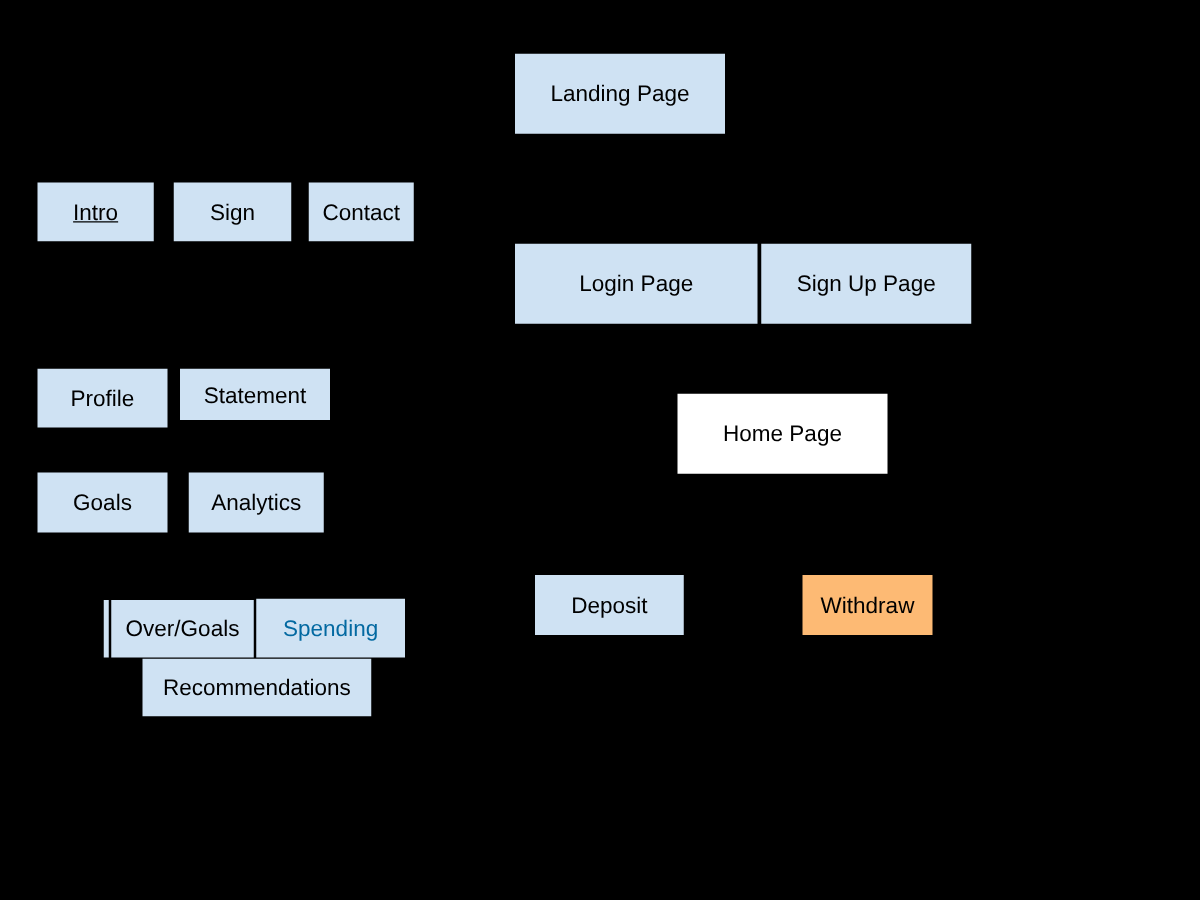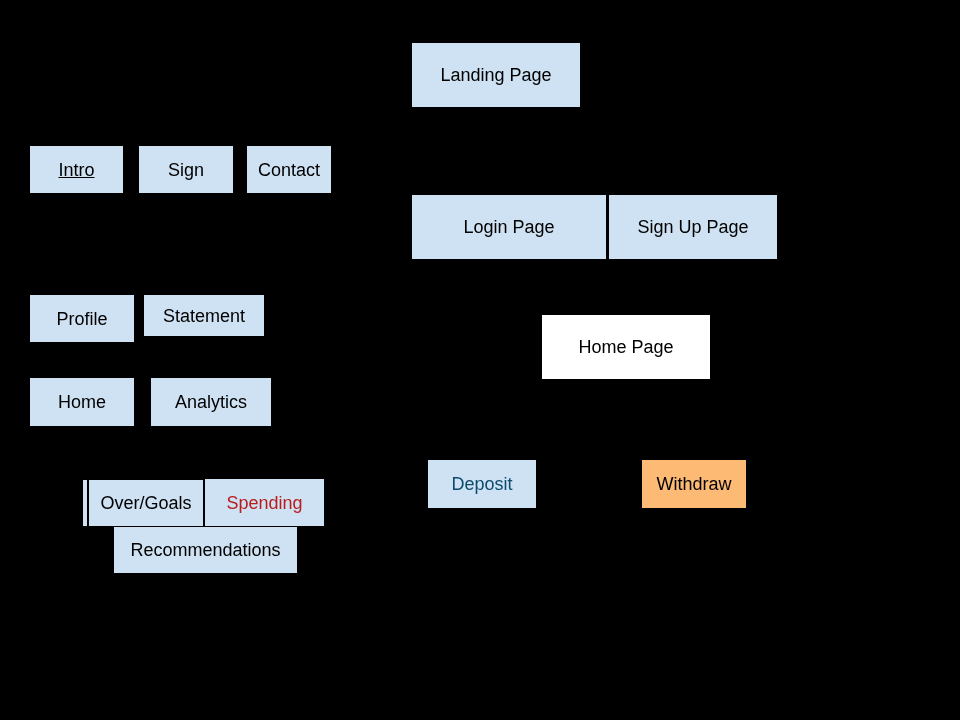--- a/index.html
+++ b/index.html
@@ -52,29 +52,29 @@
   <div class="node" style="left: 412px; top: 195px; width: 194px; height: 64px; background: rgb(207, 226, 243); color: rgb(0, 0, 0);">Login Page</div>
 
   <div class="node" style="left: 609px; top: 195px; width: 168px; height: 64px; background: rgb(207, 226, 243); color: rgb(0, 0, 0);">Sign Up Page</div>
 
   <div class="node" style="left: 30px; top: 295px; width: 104px; height: 47px; background: rgb(207, 226, 243); color: rgb(0, 0, 0);">Profile</div>
 
   <div class="node" style="left: 144px; top: 295px; width: 120px; height: 41px; background: rgb(207, 226, 243); color: rgb(0, 0, 0);">Statement</div>
 
   <div class="node" style="left: 511px; top: 315px; width: 168px; height: 64px; background: #ffffff; color: rgb(0, 0, 0); margin-left: 31px;">Home Page</div>
 
-  <div class="node" style="left: 30px; top: 378px; width: 104px; height: 48px; background: rgb(207, 226, 243); color: rgb(0, 0, 0);">Home</div>
+  <div class="node" style="left: 30px; top: 378px; width: 104px; height: 48px; background: rgb(207, 226, 243); color: rgb(0, 0, 0);">Goals</div>
 
-  <div class="node" style="left: 151px; top: 378px; width: 120px; height: 48px; background: rgb(207, 226, 243); color: rgb(0, 0, 0);">Analytics</div>
+  <div class="node" style="left: 151px; top: 378px; width: 108px; height: 48px; background: rgb(207, 226, 243); color: rgb(0, 0, 0);">Analytics</div>
 
-  <div class="node" style="left: 428px; top: 460px; width: 108px; height: 48px; background: rgb(207, 226, 243); color: #0c4a6e;">Deposit</div>
+  <div class="node" style="left: 428px; top: 460px; width: 119px; height: 48px; background: rgb(207, 226, 243); color: #000000;">Deposit</div>
 
   <div class="node" style="left: 642px; top: 460px; width: 104px; height: 48px; background: #fdba74; color: rgb(0, 0, 0);">Withdraw</div>
 
   <div class="sliver" style="left: 83px; top: 480px; width: 4px; height: 46px; background: rgb(207, 226, 243);"></div>
 
   <div class="node" style="left: 89px; top: 480px; width: 114px; height: 46px; background: rgb(207, 226, 243); color: rgb(0, 0, 0);">Over/Goals</div>
 
-  <div class="node" style="left: 205px; top: 479px; width: 119px; height: 47px; background: rgb(207, 226, 243); color: #b91c1c;">Spending</div>
+  <div class="node" style="left: 205px; top: 479px; width: 119px; height: 47px; background: rgb(207, 226, 243); color: #0369a1;">Spending</div>
 
   <div class="node" style="left: 114px; top: 527px; width: 183px; height: 46px; background: rgb(207, 226, 243); color: rgb(0, 0, 0); text-align: center;">Recommendations</div>
 
 </div>
 
 </body></html>

